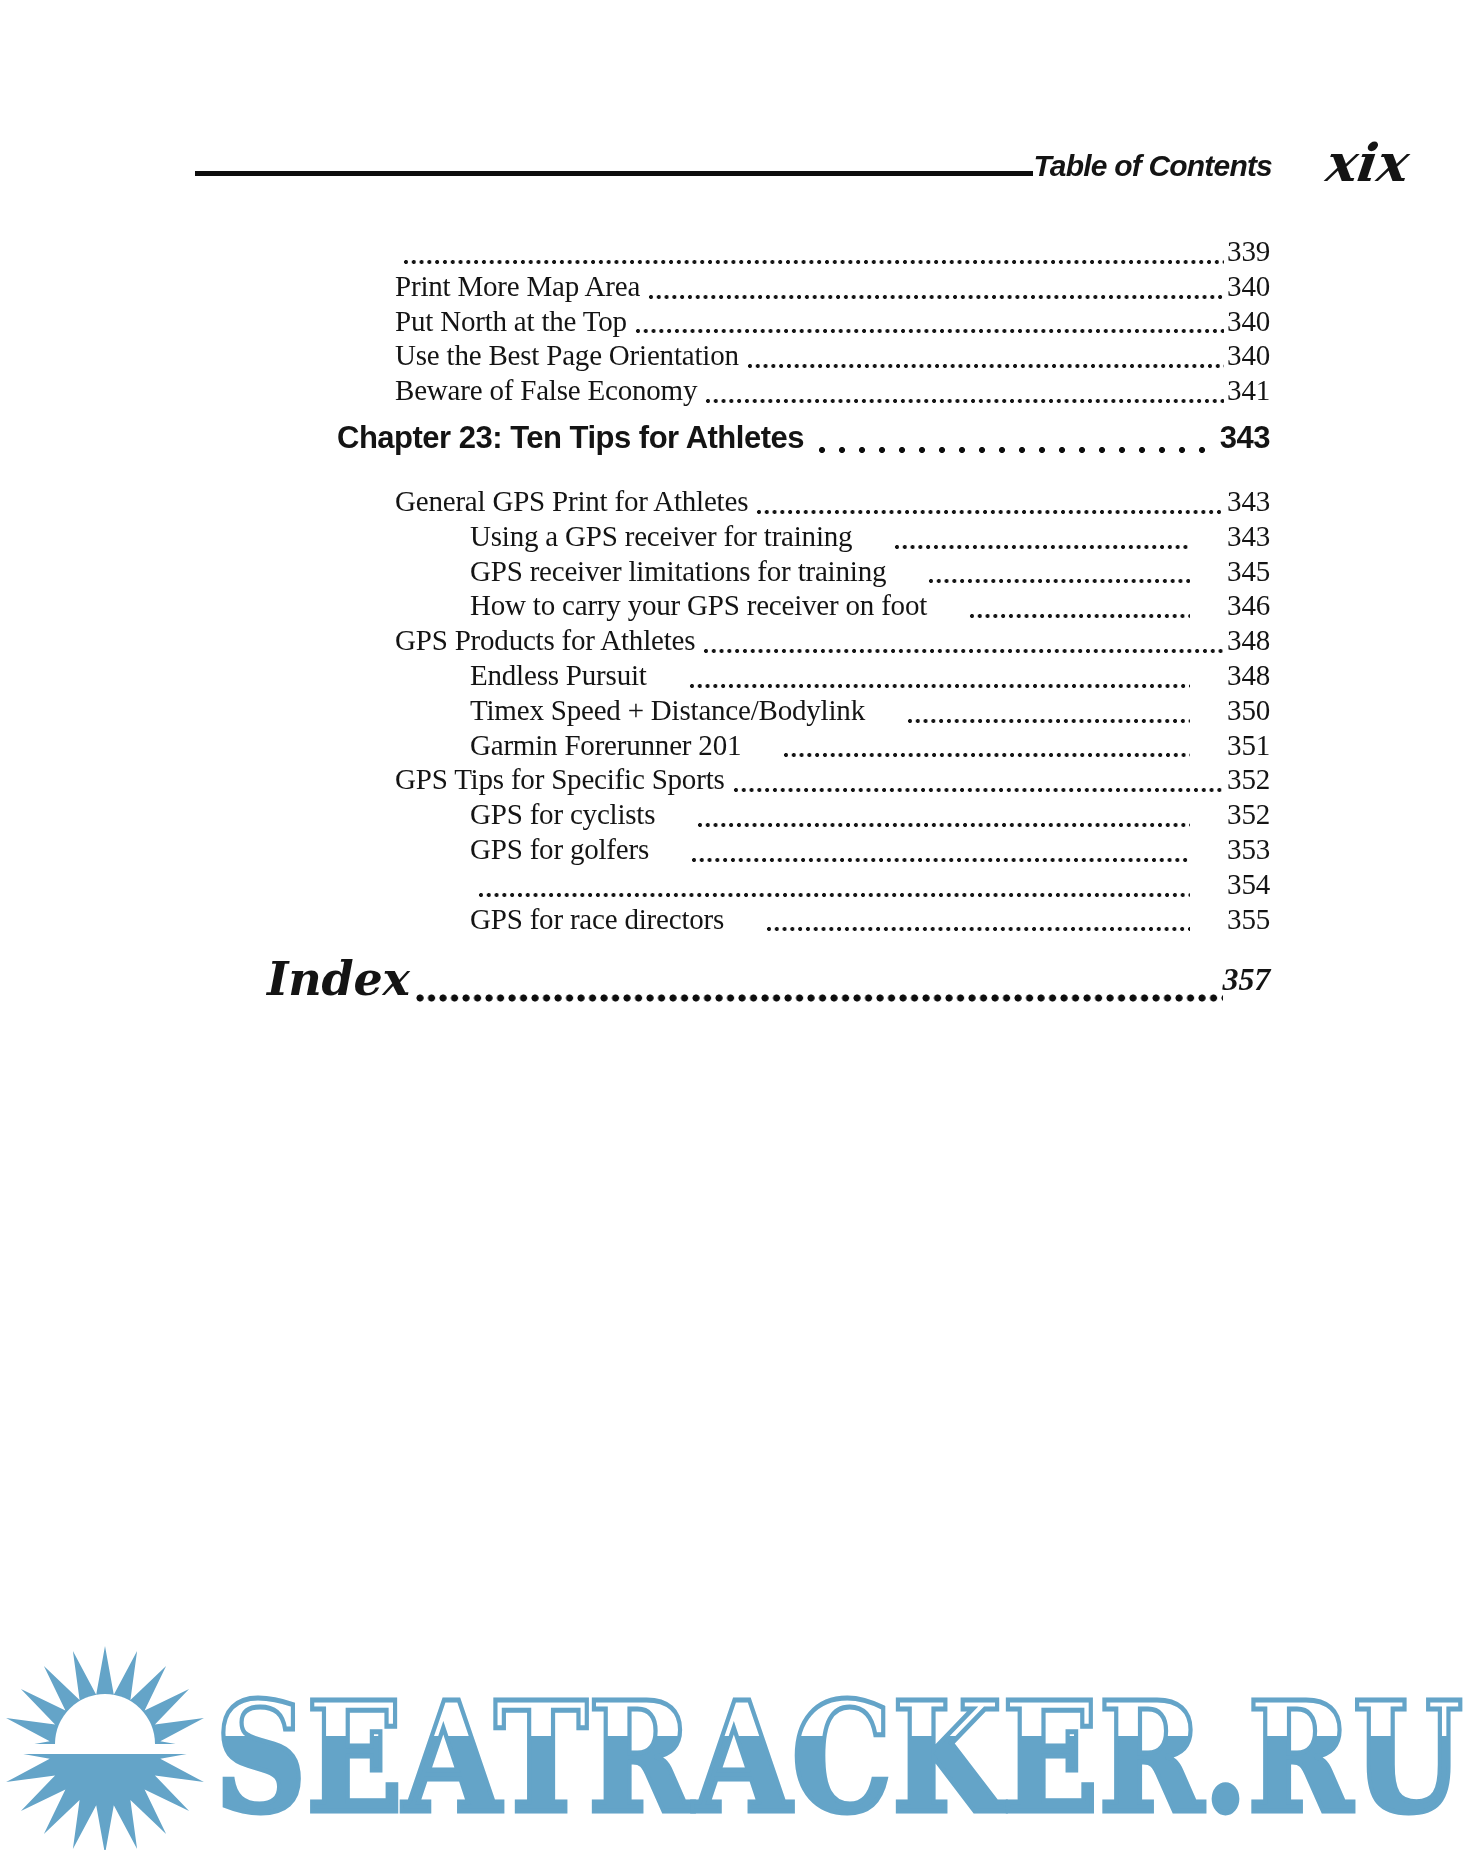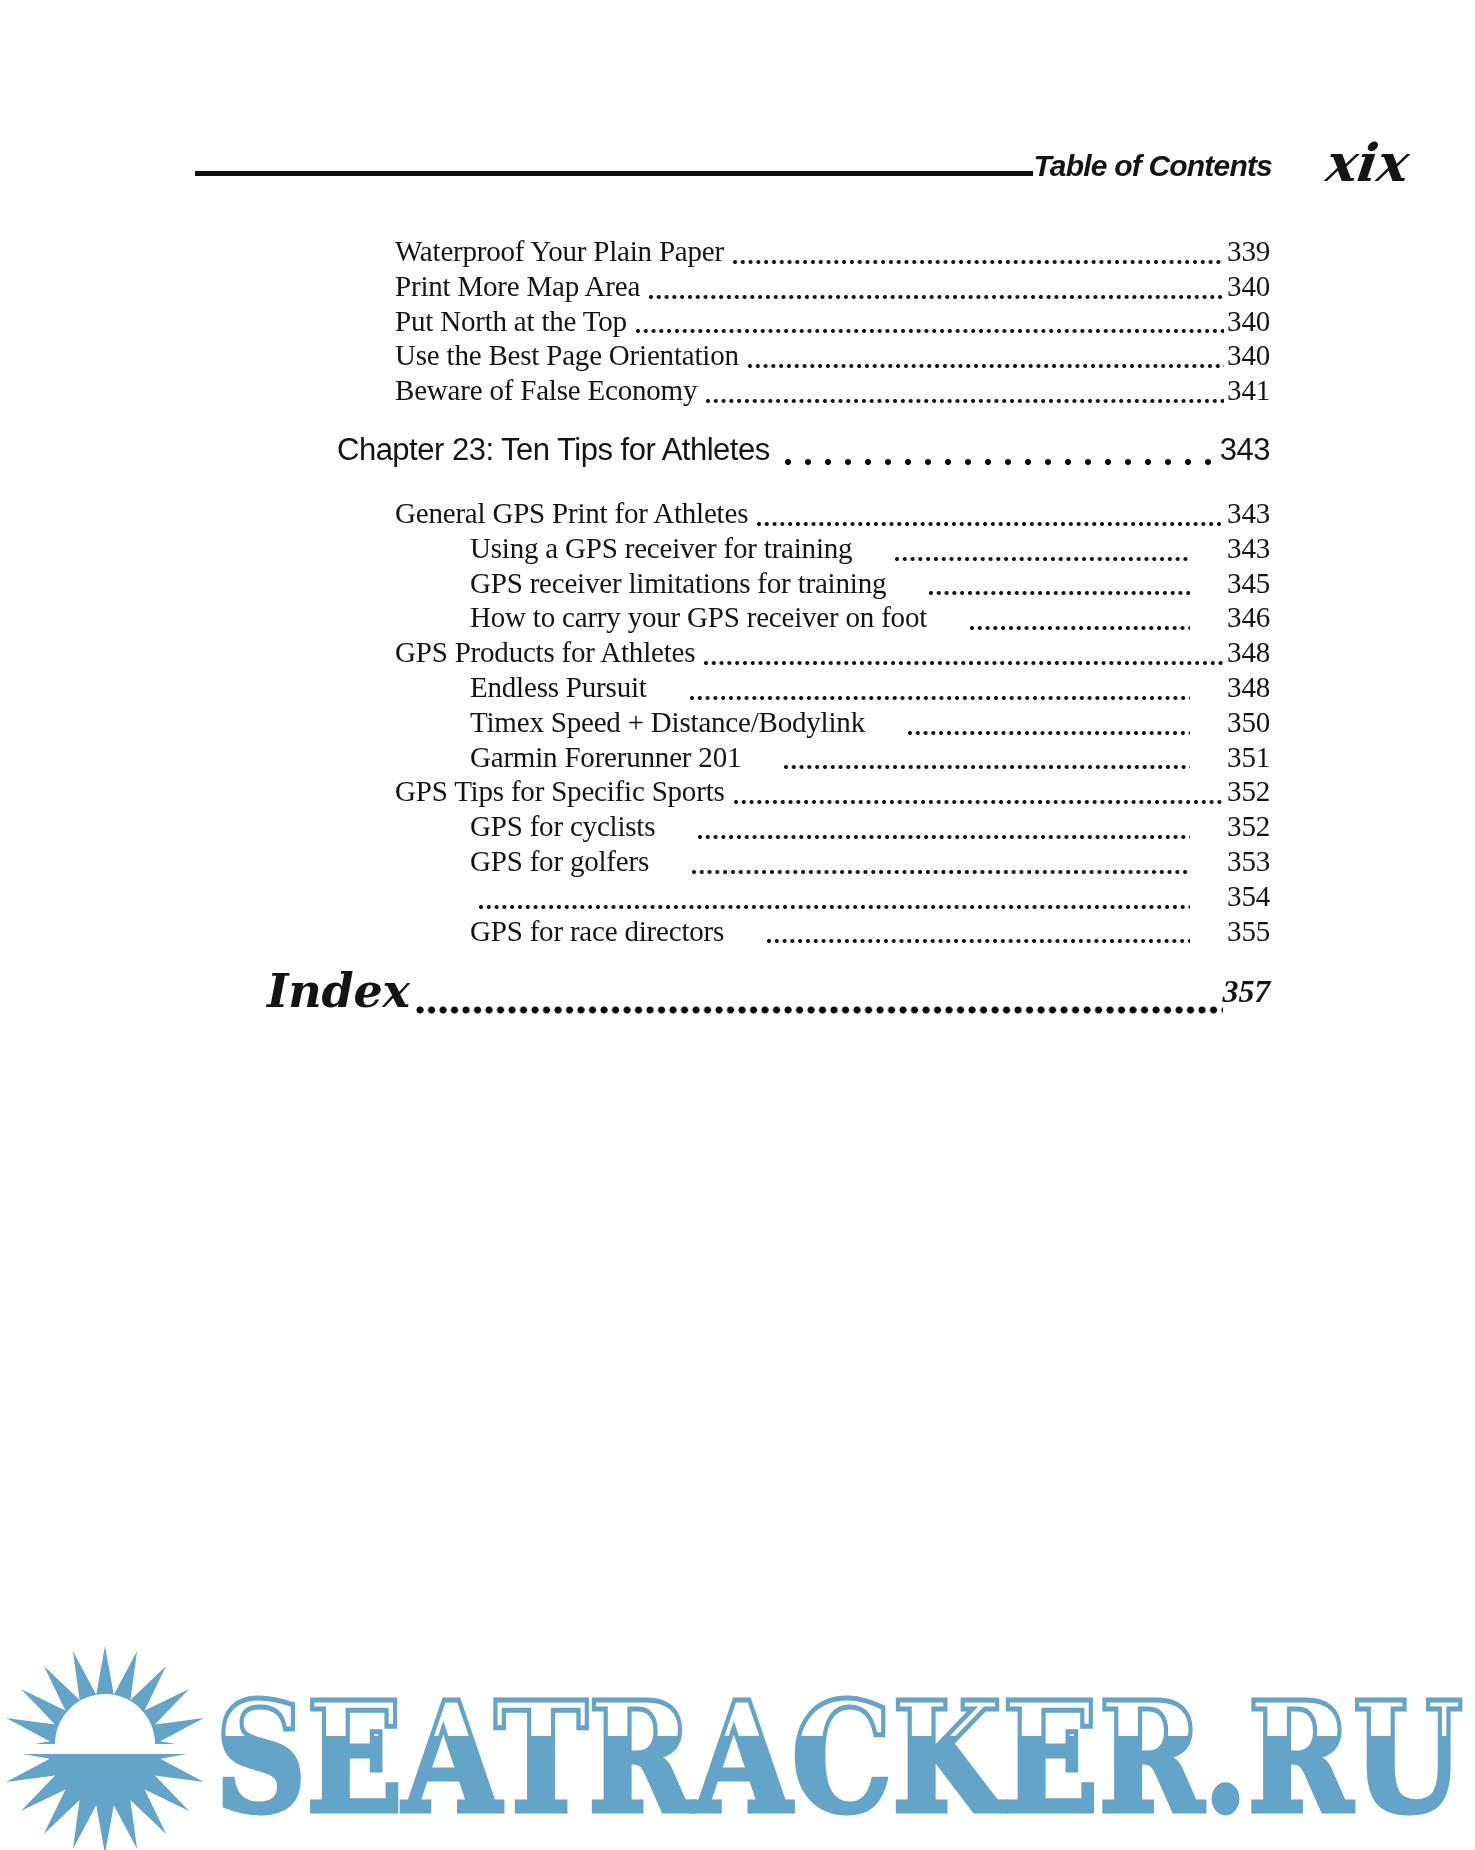--- a/index.html
+++ b/index.html
@@ -44,24 +44,24 @@
   .row .leader{
     flex:1;margin:0 3px 0 8px;
     background-image:radial-gradient(circle at 3px calc(100% - 7px), #151515 1.7px, rgba(0,0,0,0) 2.3px);
     background-size:7.8px 100%;
     background-repeat:repeat-x;
   }
   .row .pagenum{white-space:nowrap;}
   .lvl1{margin-left:395px;}
   .lvl2{margin-left:470px;gap:34px;}
   .row.chapter{
-    margin-left:337px;margin-top:16px;margin-bottom:20px;
+    margin-left:337px;margin-top:4px;margin-bottom:20px;
     height:52px;line-height:52px;
     font-family:"Liberation Sans", sans-serif;
-    font-weight:normal;font-size:31px;letter-spacing:-0.5px;
+    font-weight:bold;font-size:31px;letter-spacing:-0.5px;
   }
   .row.chapter .leader{
     margin:0 2px 0 14px;
     background-image:radial-gradient(circle at 4px calc(100% - 14px), #0d0d0d 2.7px, rgba(0,0,0,0) 3.3px);
     background-size:20px 100%;
   }
   .row.index{
     margin-left:267px;margin-top:8px;
     height:70px;line-height:70px;
     font-family:"DejaVu Serif", serif;
@@ -83,21 +83,20 @@
 <body>
 
 <div class="page">
 
   <div class="header-rule"></div>
   <div class="header-title">Table of Contents</div>
   <div class="header-folio">xix</div>
 
   <div class="toc">
       <div class="row entry lvl1">
-        <span class="label">Waterproof Your Plain Paper</span>
         <span class="leader"></span>
         <span class="pagenum">339</span>
       </div>
       <div class="row entry lvl1">
         <span class="label">Print More Map Area</span>
         <span class="leader"></span>
         <span class="pagenum">340</span>
       </div>
       <div class="row entry lvl1">
         <span class="label">Put North at the Top</span>

